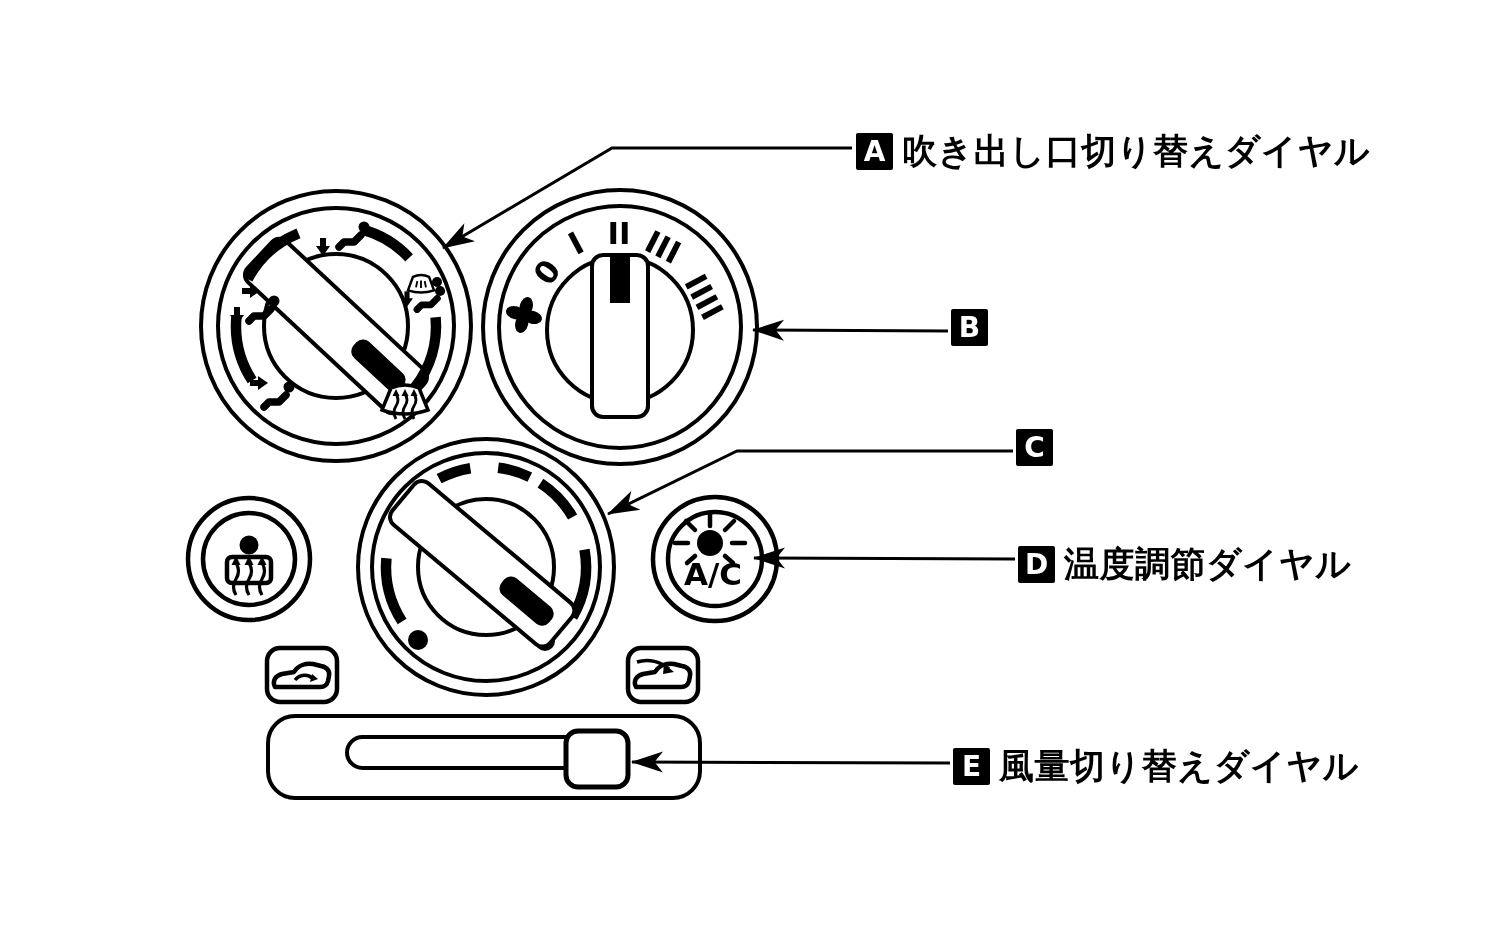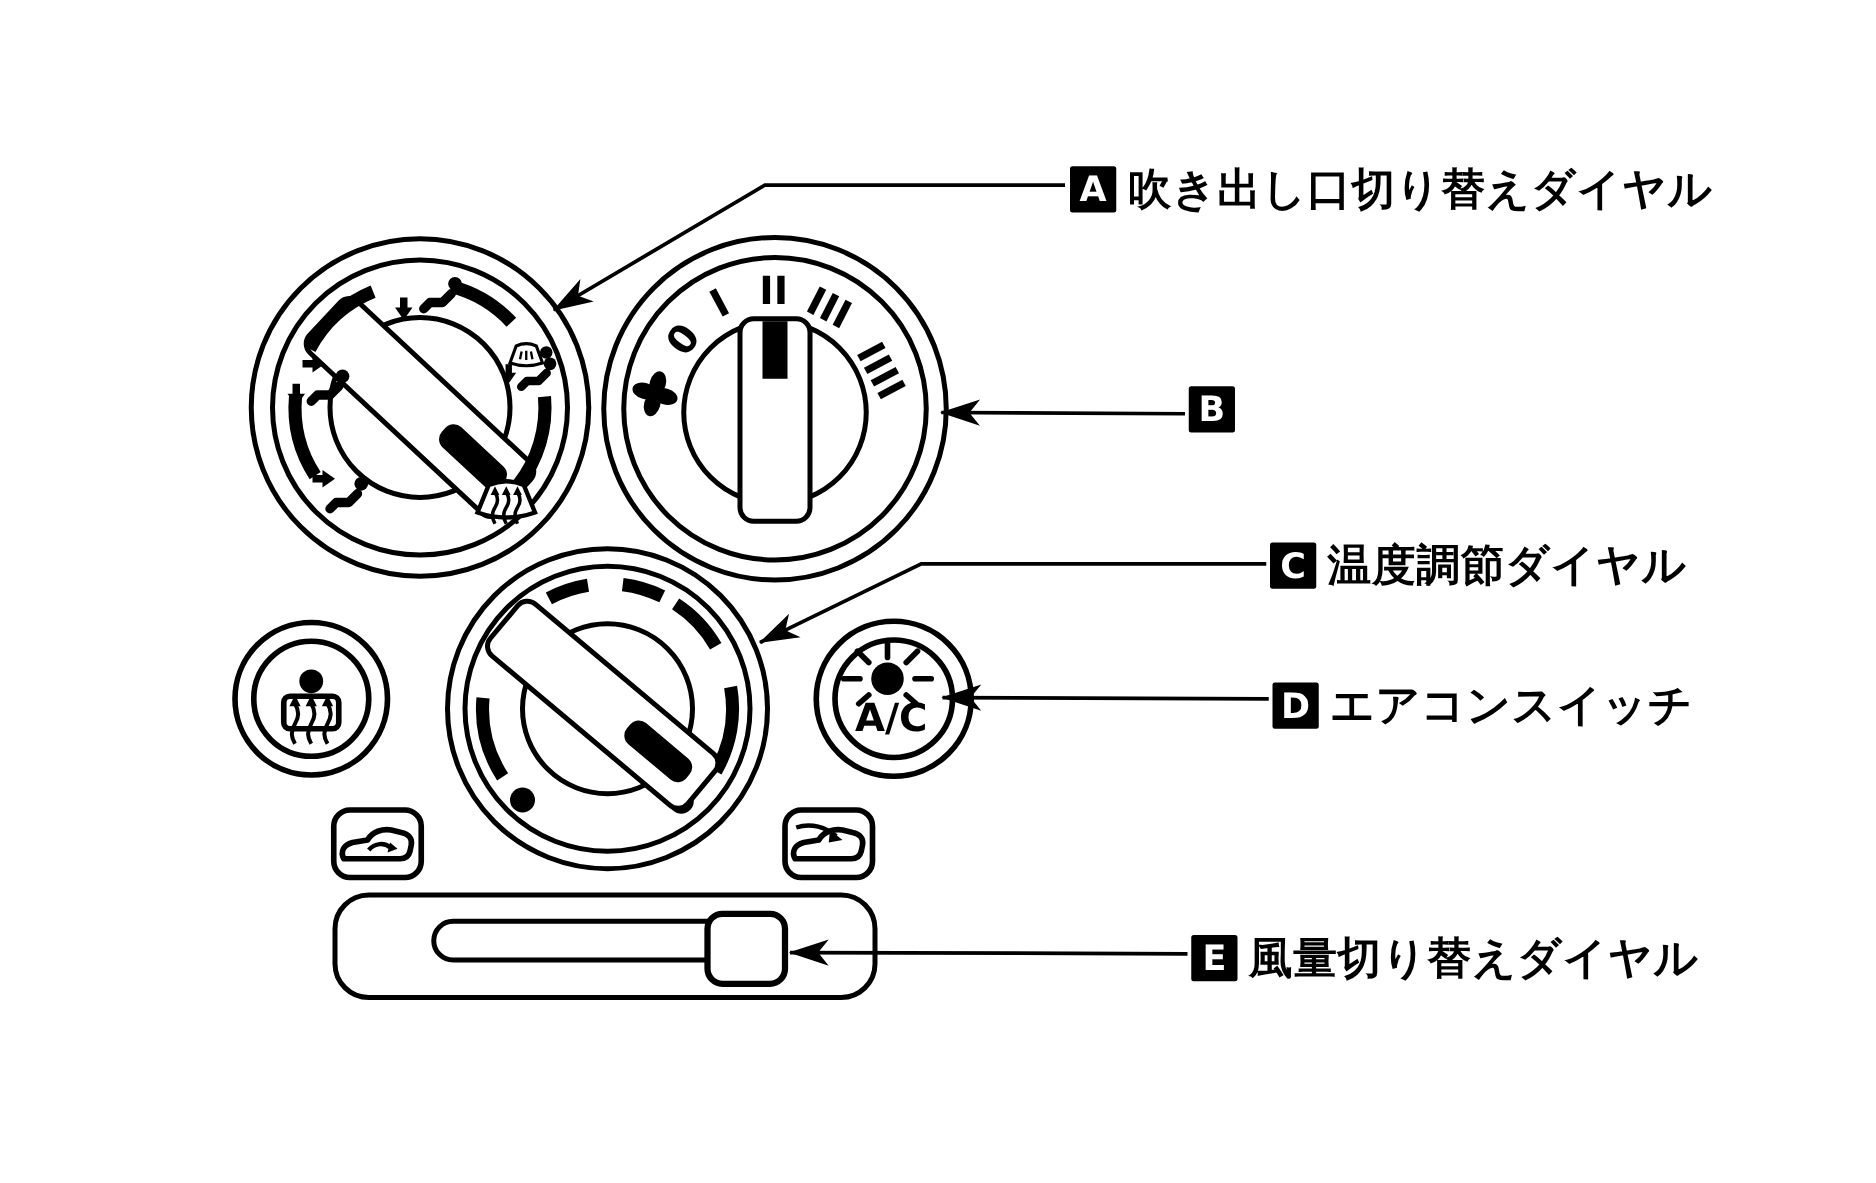--- a/index.html
+++ b/index.html
@@ -198,24 +198,23 @@
 
 <div class="callout" style="left:856px;top:128px">
   <span class="badge">A</span>
   <span class="ctext">吹き出し口切り替えダイヤル</span>
 </div>
 <div class="callout" style="left:951px;top:309px">
   <span class="badge">B</span>
 </div>
 <div class="callout" style="left:1016px;top:429px">
   <span class="badge">C</span>
-  <span class="ctext">温度調節ダイヤル</span>
 </div>
 <div class="callout" style="left:1018px;top:541px">
   <span class="badge">D</span>
-  <span class="ctext">エアコンスイッチ</span>
+  <span class="ctext">温度調節ダイヤル</span>
 </div>
 <div class="callout" style="left:953px;top:743px">
   <span class="badge">E</span>
   <span class="ctext">風量切り替えダイヤル</span>
 </div>
 
 </div>
 
 </body></html>

